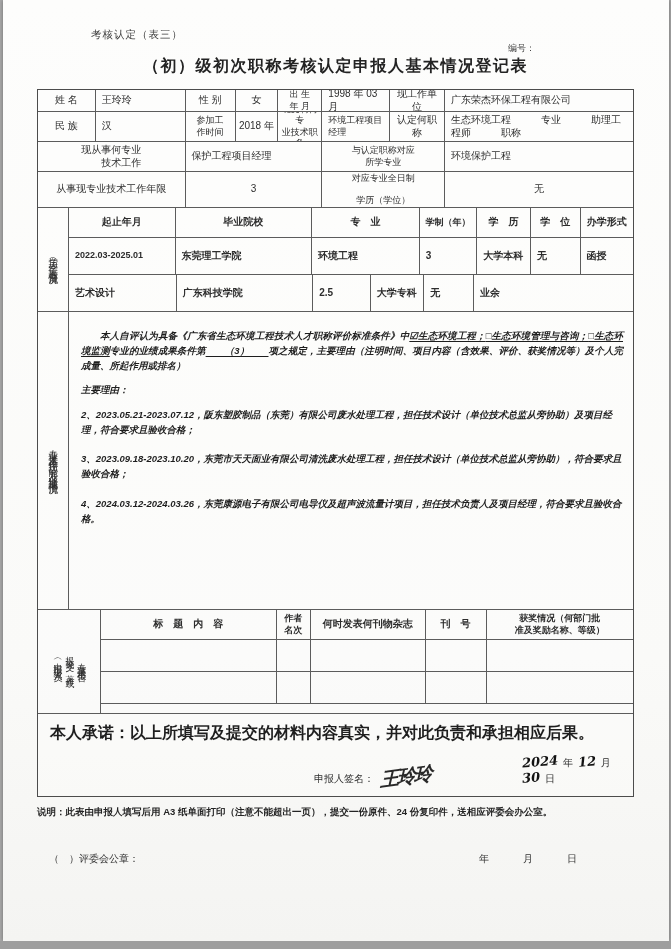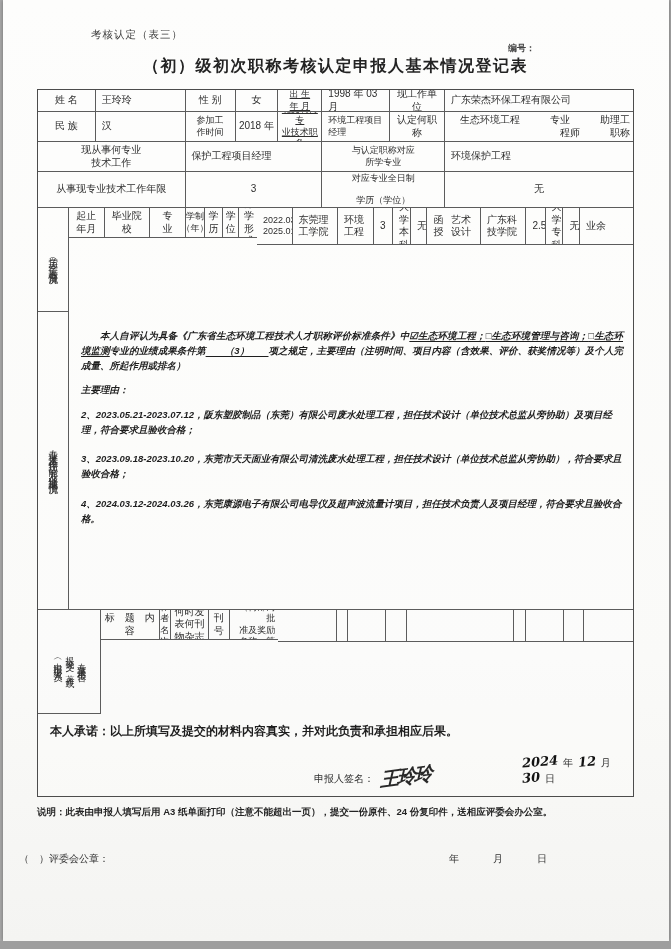--- a/index.html
+++ b/index.html
@@ -1,53 +1,53 @@
 <!DOCTYPE html>
 <html><head>
 <meta charset="utf-8">
 <style>
   html,body{margin:0;padding:0;}
   body{width:671px;height:949px;background:#a9a9a9;font-family:"Liberation Sans",sans-serif;position:relative;overflow:hidden;}
   .paper{position:absolute;left:3px;right:2px;top:0;bottom:8px;background:linear-gradient(180deg,#fdfdfc 0%,#fafaf8 70%,#f4f4f2 100%);box-shadow:0 0 4px rgba(0,0,0,.35);}
   .tag{position:absolute;left:88px;top:28px;font-size:10.5px;color:#3a3a3a;letter-spacing:1px;}
-  .serial{position:absolute;left:505px;top:42px;font-size:9px;color:#444;font-weight:bold;}
+  .serial{position:absolute;left:505px;top:42px;font-size:9px;color:#444;}
   .title{position:absolute;left:34px;top:56px;width:597px;text-align:center;font-family:"Liberation Serif",serif;font-size:16px;font-weight:700;color:#232323;letter-spacing:1.5px;}
   .tbl{position:absolute;left:34px;top:89px;width:597px;border:1.5px solid #4c4c4c;box-sizing:border-box;background:rgba(255,255,255,.25);}
   .r{display:flex;width:100%;box-sizing:border-box;}
   .c{border-right:1px solid #5c5c5c;border-bottom:1px solid #5c5c5c;box-sizing:border-box;display:flex;align-items:center;justify-content:center;text-align:center;font-size:10px;color:#2d2d2d;padding:1px 3px;overflow:hidden;line-height:1.25;}
-  .c:last-child{border-right:none;text-align:right;}
+  .c:last-child{border-right:none;}
   .left{justify-content:flex-start;text-align:left;padding-left:6px;}
   .pre{white-space:pre-line;}
   .sm{font-size:9px;}
   
   .w1{flex:0 0 9.7%;} .w2{flex:0 0 15.1%;} .w3{flex:0 0 8.4%;} .w4{flex:0 0 7.2%;}
-  .w5{flex:0 0 7.4%;text-decoration:underline;} .w6{flex:0 0 11.4%;} .w7{flex:0 0 9.2%;} .w8{flex:1 1 auto;}
+  .w5{flex:0 0 7.4%;} .w6{flex:0 0 11.4%;} .w7{flex:0 0 9.2%;} .w8{flex:1 1 auto;}
   
-  .m1{flex:0 0 24.8%;} .m2{flex:0 0 23.0%;} .m3{flex:0 0 20.6%;} .m4{flex:1 1 auto;}
+  .m1{flex:0 0 24.8%;text-align:right;} .m2{flex:0 0 23.0%;} .m3{flex:0 0 20.6%;} .m4{flex:1 1 auto;}
   .h22{height:22px;} .h30{height:30px;} .h36{height:36px;} .h37{height:37px;} .h32{height:32px;}
   .vside{flex:0 0 31px;border-right:1px solid #5c5c5c;border-bottom:1px solid #5c5c5c;display:flex;align-items:center;justify-content:center;box-sizing:border-box;}
   .vtext{writing-mode:vertical-rl;text-orientation:upright;font-size:9.5px;color:#2d2d2d;letter-spacing:2px;line-height:1.1;}
-  .stack{flex:1 1 auto;display:flex;flex-direction:row;min-width:0;}
+  .stack{flex:1 1 auto;display:flex;flex-direction:column;min-width:0;font-weight:bold;}
   .big{height:298px;border-bottom:1px solid #5c5c5c;}
   .bigcontent{flex:1 1 auto;border-bottom:1px solid #5c5c5c;box-sizing:border-box;padding:16px 10px 6px 12px;font-size:9.5px;font-weight:600;color:#1e1e1e;line-height:1.6;}
   .para{text-indent:2em;text-align:justify;margin:0 0 8px 0;}
   .ul{text-decoration:underline;text-underline-offset:2px;}
   .reason{margin:4px 0 10px 0;}
   .item{margin:0 0 14px 0;}
   .papers-empty{flex:1 1 auto;border-bottom:1px solid #5c5c5c;}
   .commit{height:82px;position:relative;}
-  .commit-text{position:absolute;left:12px;top:9px;font-size:12px;font-weight:700;color:#1e1e1e;}
+  .commit-text{position:absolute;left:12px;top:9px;font-size:16px;font-weight:700;color:#1e1e1e;}
   .signrow{position:absolute;left:0;bottom:10px;width:100%;font-size:10px;color:#2d2d2d;}
   .signlabel{position:absolute;left:276px;bottom:0;}
   .hand{display:inline-block;font-family:"DejaVu Serif",serif;font-style:italic;font-weight:700;color:#121212;}
   .sig{position:absolute;left:342px;bottom:-4px;font-size:19px;transform:rotate(-8deg) skewX(-8deg);letter-spacing:-2px;opacity:.9;}
   .sdate{position:absolute;left:482px;bottom:0;font-size:10px;}
   .hnum{font-size:13px;transform:rotate(-5deg);margin:0 2px;}
   .note{position:absolute;left:34px;top:806px;width:600px;font-size:9.5px;font-weight:700;color:#242424;}
-  .sealrow{position:absolute;left:16px;top:852px;width:597px;font-size:10px;color:#333;}
+  .sealrow{position:absolute;left:46px;top:852px;width:597px;font-size:10px;color:#333;}
   .sealdate{position:absolute;left:430px;top:0;letter-spacing:1px;}
   .edge-b{position:absolute;left:0;right:0;bottom:0;height:8px;background:#9e9e9e;}
 </style>
 </head>
 <body>
 
 <div class="paper">
 
   <div class="tag">考核认定（表三）</div>
   <div class="serial">编号：</div>

